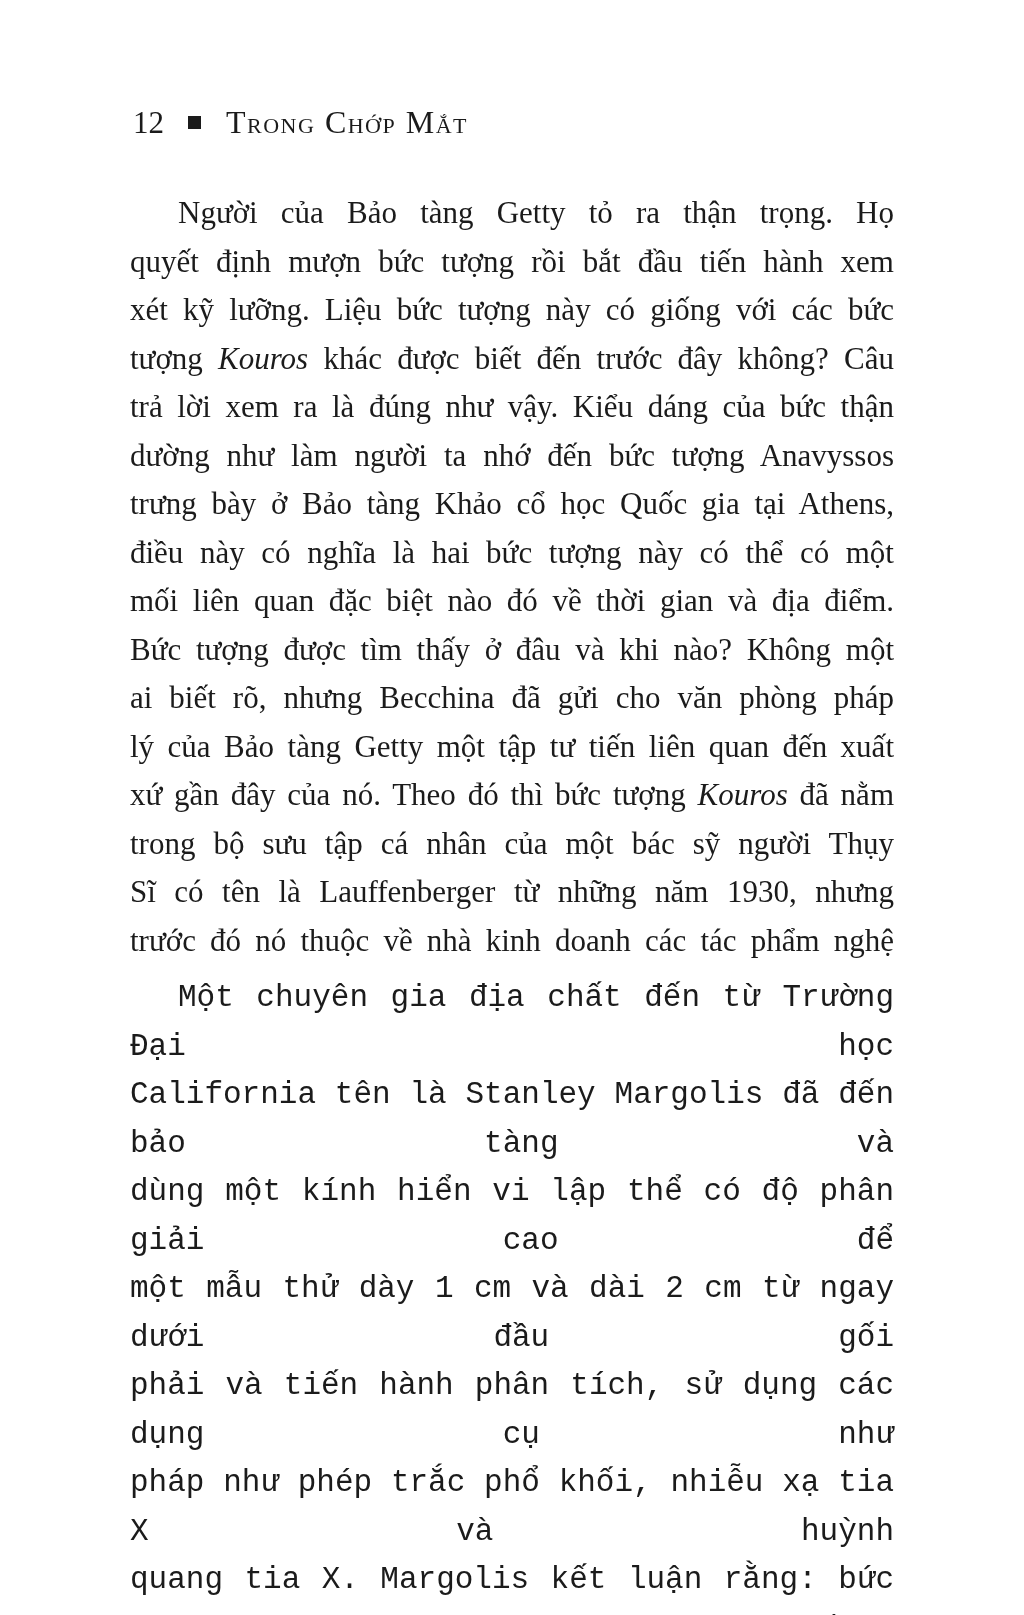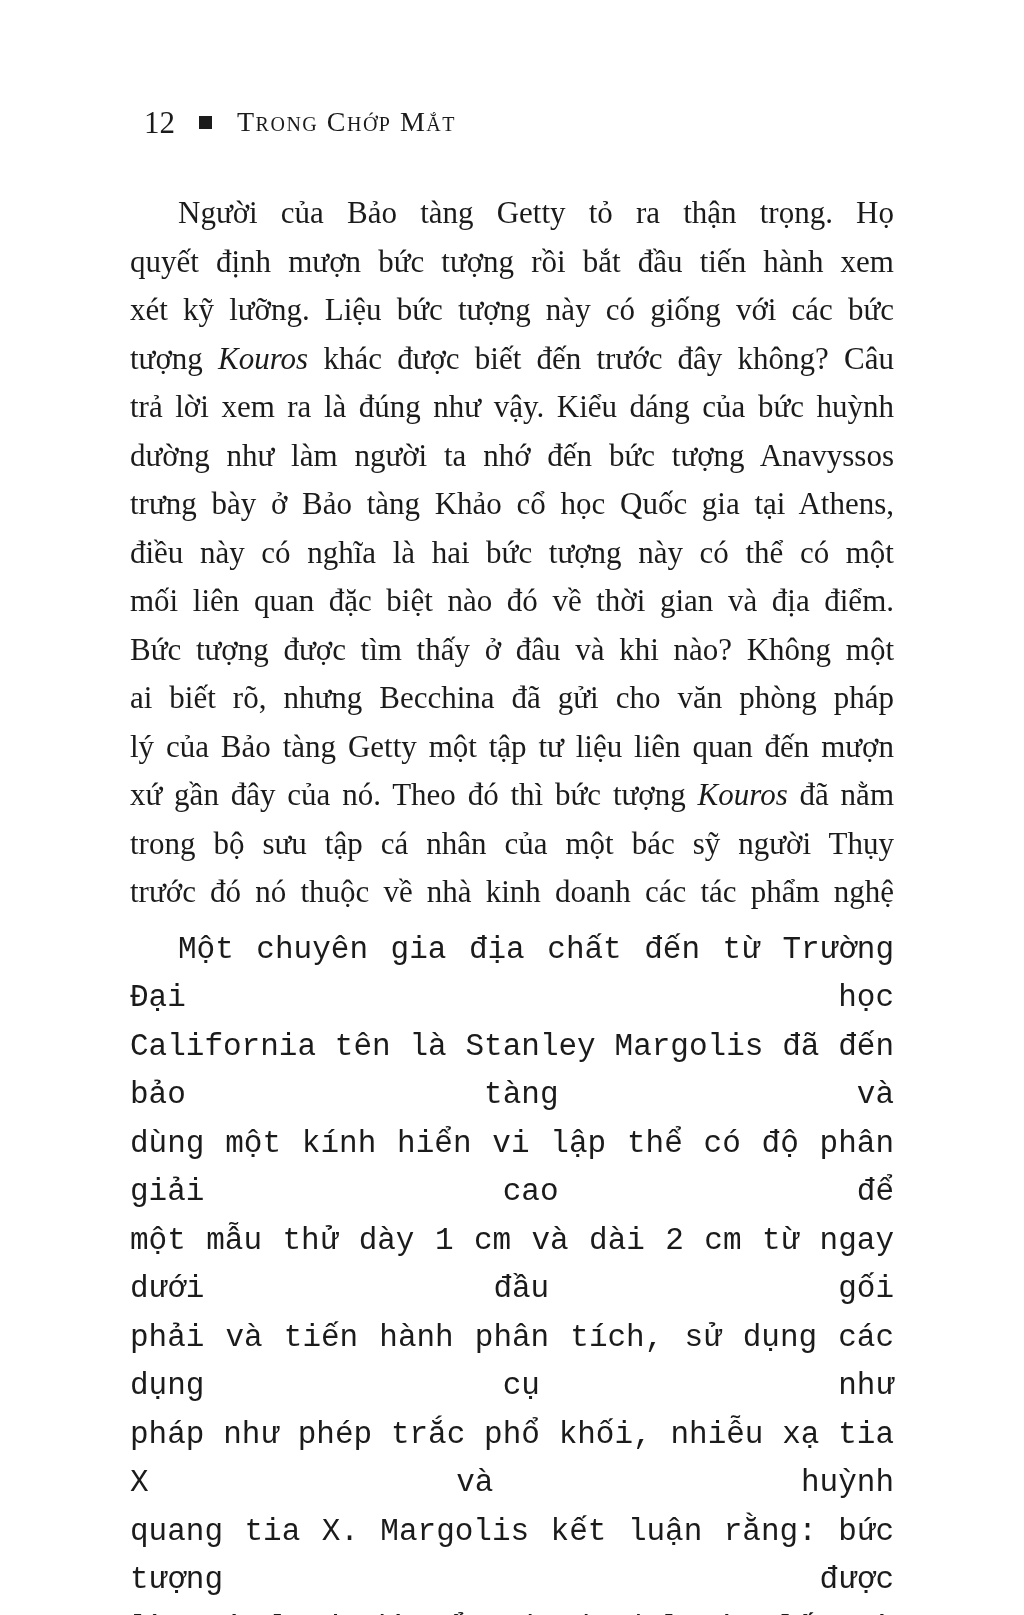--- a/index.html
+++ b/index.html
@@ -15,40 +15,40 @@
     color: #1b1b1b;
     overflow: hidden;
   }
   .page {
     position: absolute;
     inset: 0;
   }
   
   .page-header {
     position: absolute;
-    left: 144px;
+    left: 133px;
     top: 103px;
     height: 38px;
     display: flex;
     align-items: center;
   }
   .page-number {
     font-size: 31px;
     line-height: 1;
   }
   .bullet {
     width: 13px;
     height: 13px;
     background: #1b1b1b;
     margin-left: 24px;
     flex: 0 0 auto;
   }
   .running-title {
     margin-left: 25px;
-    font-size: 28px;
+    font-size: 32px;
     line-height: 1;
     font-variant: small-caps;
     letter-spacing: 1.5px;
     white-space: nowrap;
   }
   
   .text-block {
     position: absolute;
     left: 130px;
     top: 189px;
@@ -84,30 +84,31 @@
     <span class="bullet"></span>
     <span class="running-title">Trong Chớp Mắt</span>
   </header>
 
   <main class="text-block" id="text-block">
       <div class="paragraph">
         <div class="line first">Người của Bảo tàng Getty tỏ ra thận trọng. Họ</div>
         <div class="line">quyết định mượn bức tượng rồi bắt đầu tiến hành xem</div>
         <div class="line">xét kỹ lưỡng. Liệu bức tượng này có giống với các bức</div>
         <div class="line">tượng <em>Kouros</em> khác được biết đến trước đây không? Câu</div>
-        <div class="line">trả lời xem ra là đúng như vậy. Kiểu dáng của bức huỳnh</div>
+        <div class="line">trả lời xem ra là đúng như vậy. Kiểu dáng của bức thận</div>
         <div class="line">dường như làm người ta nhớ đến bức tượng Anavyssos</div>
         <div class="line">trưng bày ở Bảo tàng Khảo cổ học Quốc gia tại Athens,</div>
         <div class="line">điều này có nghĩa là hai bức tượng này có thể có một</div>
         <div class="line">mối liên quan đặc biệt nào đó về thời gian và địa điểm.</div>
         <div class="line">Bức tượng được tìm thấy ở đâu và khi nào? Không một</div>
         <div class="line">ai biết rõ, nhưng Becchina đã gửi cho văn phòng pháp</div>
-        <div class="line">lý của Bảo tàng Getty một tập tư liệu liên quan đến mượn</div>
+        <div class="line">lý của Bảo tàng Getty một tập tư tiến liên quan đến xuất</div>
         <div class="line">xứ gần đây của nó. Theo đó thì bức tượng <em>Kouros</em> đã nằm</div>
         <div class="line">trong bộ sưu tập cá nhân của một bác sỹ người Thụy</div>
+        <div class="line">Sĩ có tên là Lauffenberger từ những năm 1930, nhưng</div>
         <div class="line">trước đó nó thuộc về nhà kinh doanh các tác phẩm nghệ</div>
       </div>
       <div class="paragraph">
         <div class="line first">Một chuyên gia địa chất đến từ Trường Đại học</div>
         <div class="line">California tên là Stanley Margolis đã đến bảo tàng và</div>
         <div class="line">dùng một kính hiển vi lập thể có độ phân giải cao để</div>
         <div class="line">một mẫu thử dày 1 cm và dài 2 cm từ ngay dưới đầu gối</div>
         <div class="line">phải và tiến hành phân tích, sử dụng các dụng cụ như</div>
         <div class="line">pháp như phép trắc phổ khối, nhiễu xạ tia X và huỳnh</div>
         <div class="line">quang tia X. Margolis kết luận rằng: bức tượng được</div>

